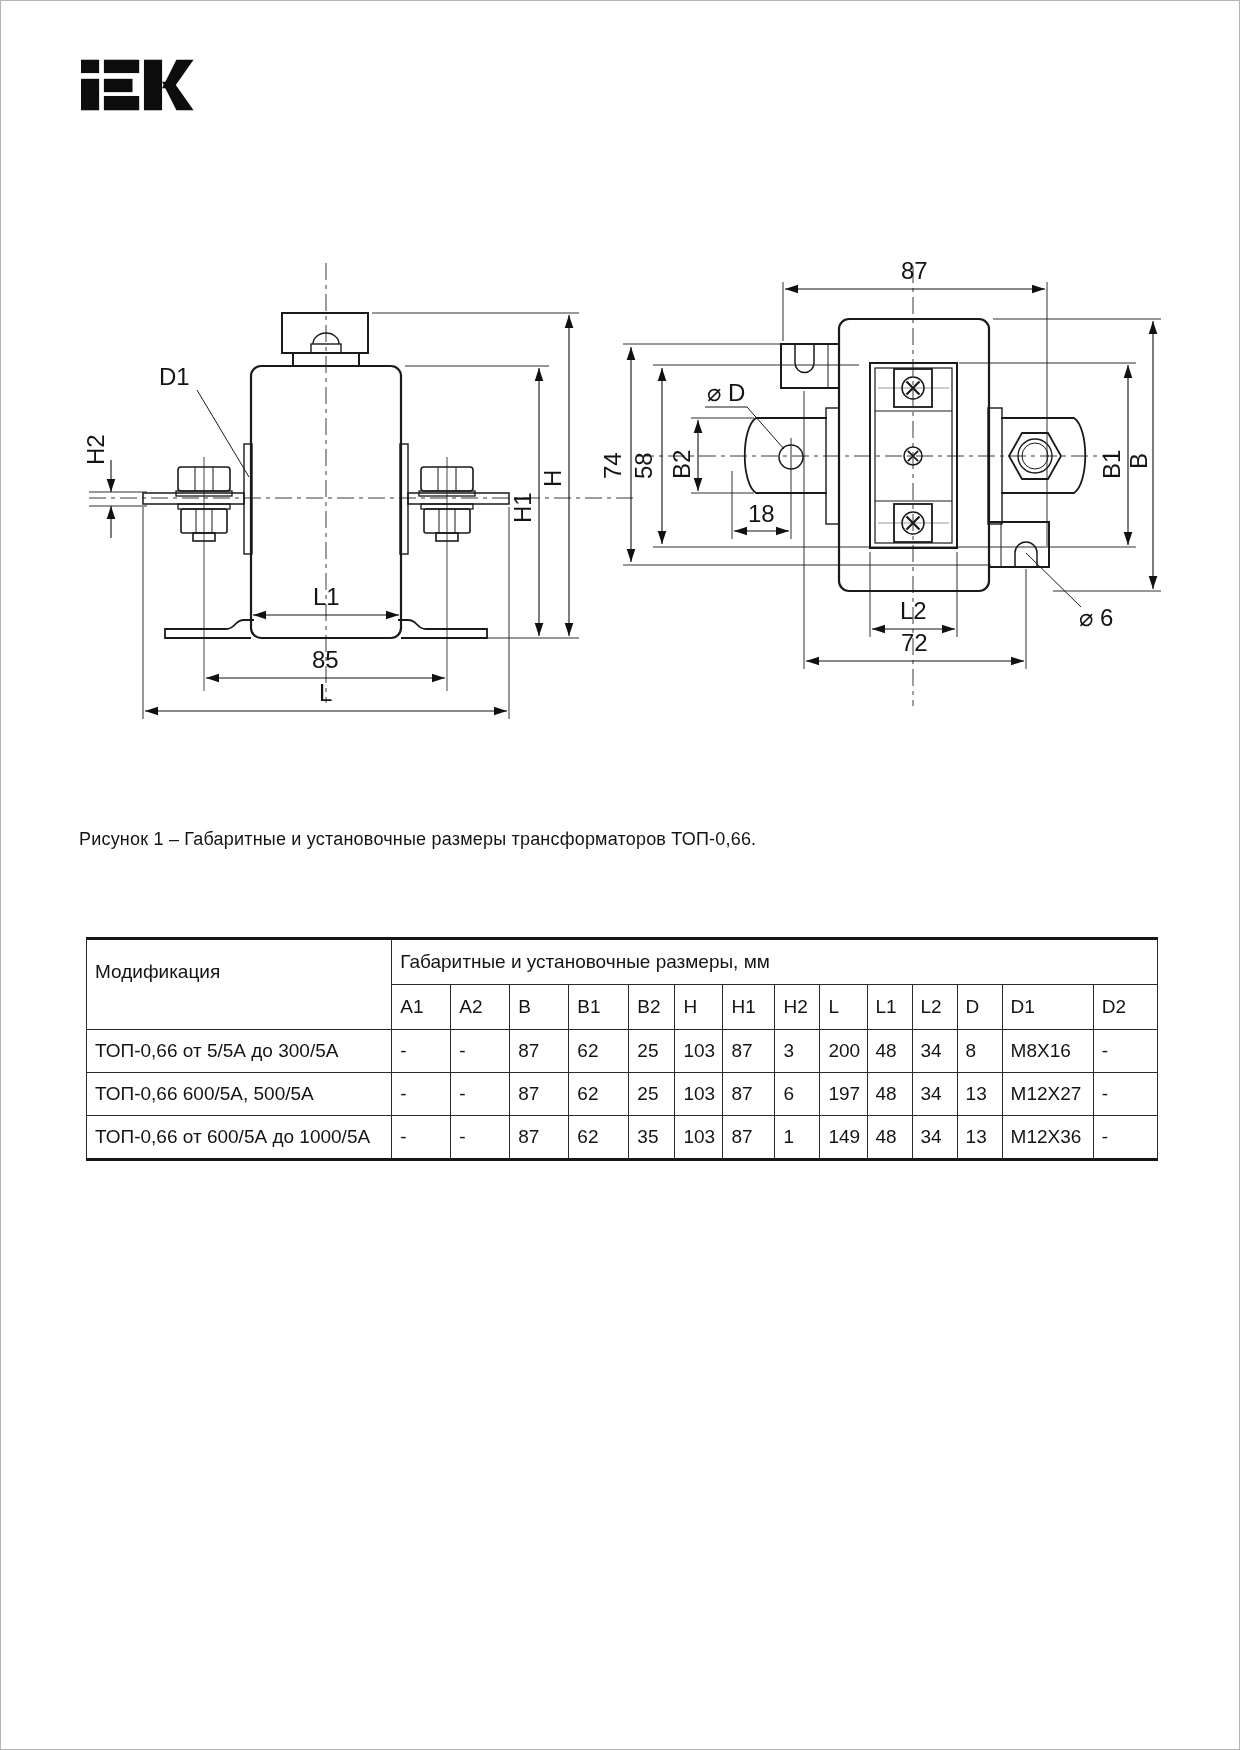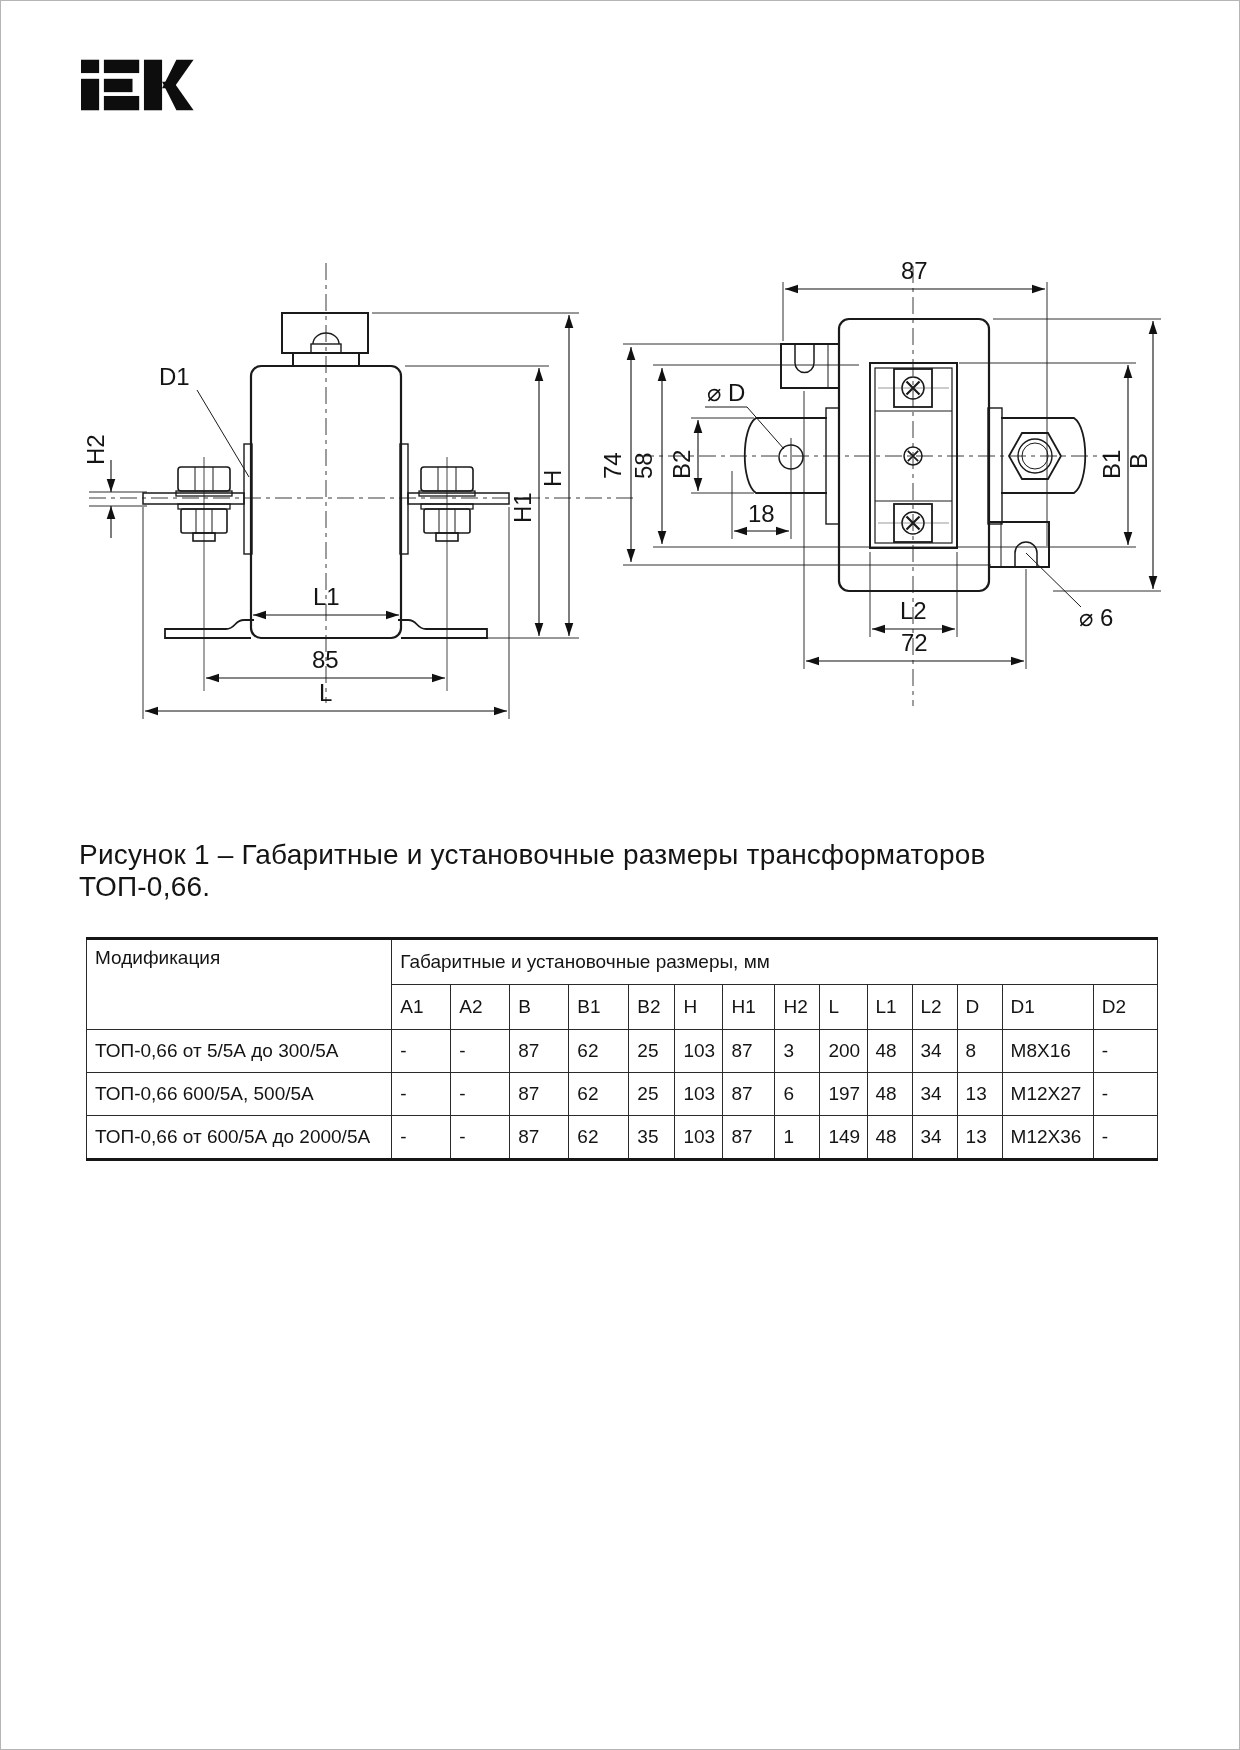--- a/index.html
+++ b/index.html
@@ -10,38 +10,38 @@
     border:1px solid #b5b5b5;
     box-sizing:border-box;
     font-family:"Liberation Sans", sans-serif;
     color:#111;
     overflow:hidden;
   }
   .logo-svg{position:absolute;left:80px;top:57px;}
   .drawing-svg{position:absolute;left:0;top:0;}
   .caption{
     position:absolute;left:78px;top:810px;width:1000px;
-    font-size:28px;color:#141414;letter-spacing:0.2px;
+    font-size:18px;color:#141414;letter-spacing:0.2px;
   }
   .dim-table{
     position:absolute;left:85px;top:936px;
     width:1072px;
     border-collapse:collapse;table-layout:fixed;
     font-size:19px;color:#141414;
     border-top:3px solid #161616;
     border-bottom:3px solid #161616;
   }
   .dim-table th,.dim-table td{
     border:1.5px solid #2a2a2a;
     font-weight:normal;text-align:left;
     padding:2px 2px 2px 8px;
     height:38px;vertical-align:middle;
     overflow:hidden;white-space:nowrap;
   }
-  .dim-table th.mod{vertical-align:top;padding-top:7px;}
+  .dim-table th.mod{vertical-align:top;padding-top:21px;}
   .dim-table tr.hdr1 th{height:40px;}
   .dim-table tr.hdr2 th{height:40px;}
   svg text{font-family:"Liberation Sans", sans-serif;fill:#141414;}
   .dimtxt{font-size:24px;}
   .obj{stroke:#1a1a1a;fill:none;}
   .thin{stroke:#1a1a1a;fill:none;stroke-width:1;}
   .ext{stroke:#1a1a1a;fill:none;stroke-width:0.9;}
   .diml{stroke:#111;fill:none;stroke-width:1.1;}
   .cl{stroke:#3a3a3a;fill:none;stroke-width:1;stroke-dasharray:17 5 4 5;}
   .grey{stroke:#9a9a9a;stroke-width:1.2;fill:none;}
@@ -296,21 +296,21 @@
       <td>87</td>
       <td>6</td>
       <td>197</td>
       <td>48</td>
       <td>34</td>
       <td>13</td>
       <td>М12Х27</td>
       <td>-</td>
     </tr>
     <tr>
-      <td>ТОП-0,66 от 600/5А до 2000/5А</td>
+      <td>ТОП-0,66 от 600/5А до 1000/5А</td>
       <td>-</td>
       <td>-</td>
       <td>87</td>
       <td>62</td>
       <td>35</td>
       <td>103</td>
       <td>87</td>
       <td>1</td>
       <td>149</td>
       <td>48</td>

